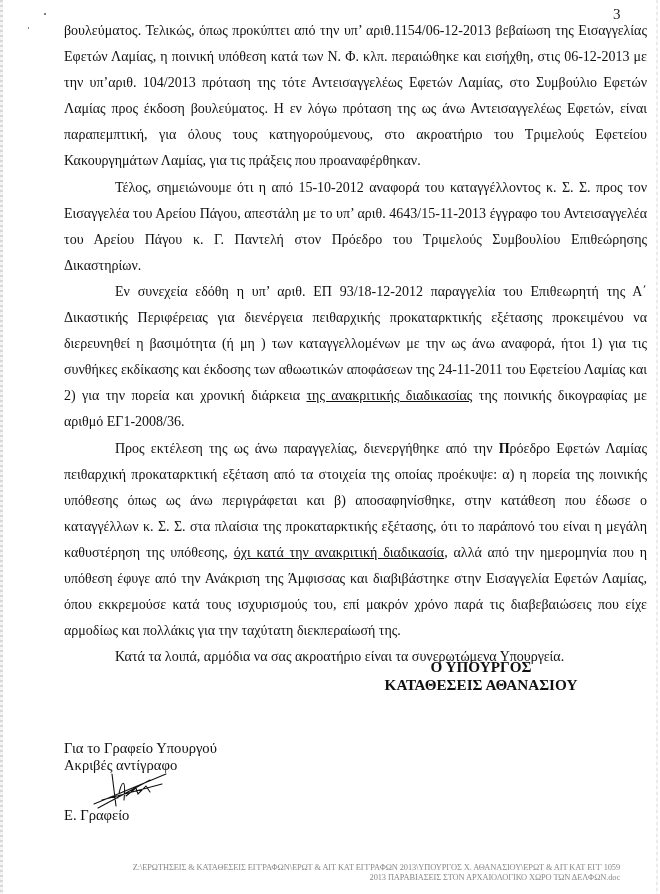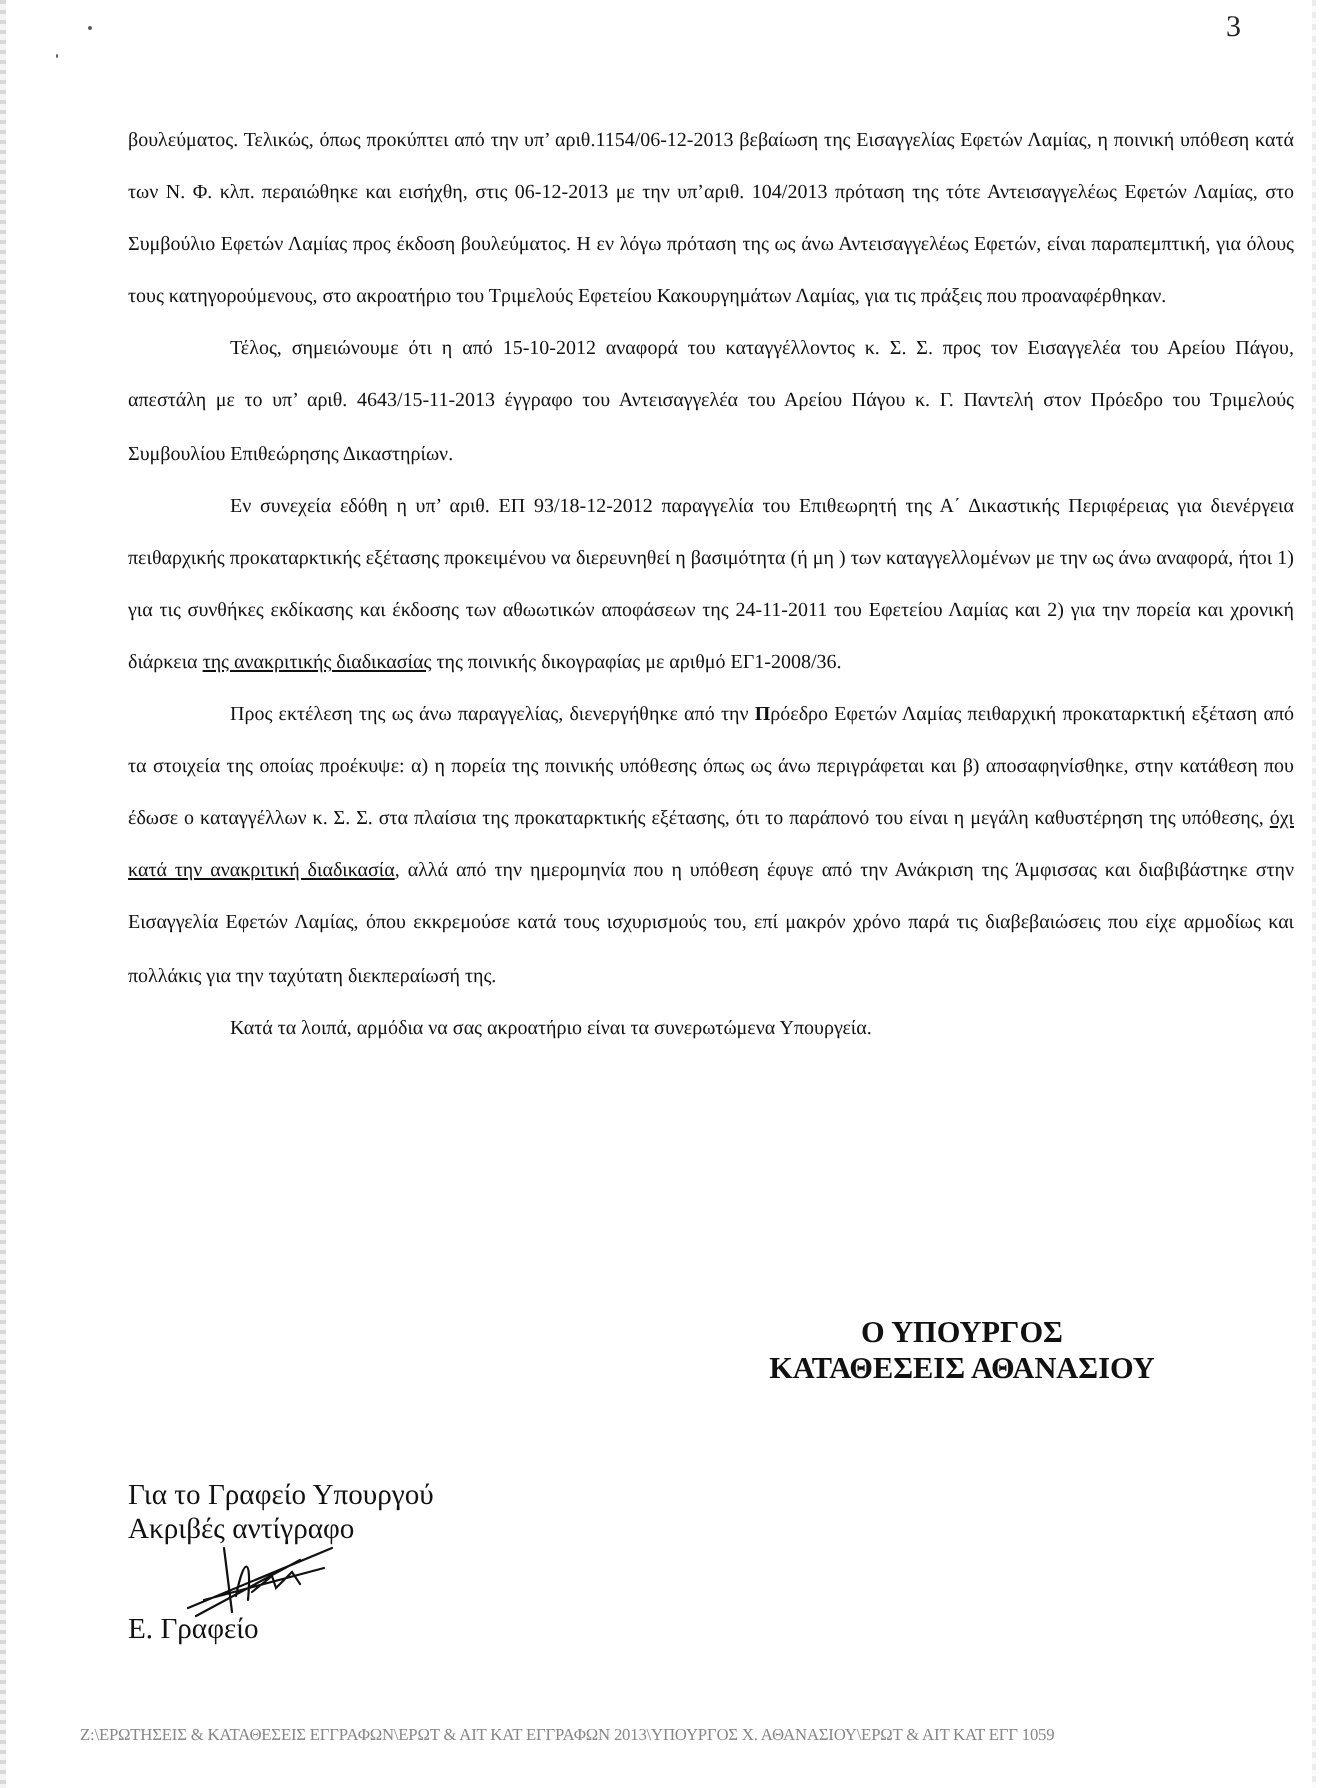--- a/index.html
+++ b/index.html
@@ -17,38 +17,38 @@
   .scan-edge-right {
     position:absolute; left:656px; top:0; width:2px; height:894px;
     background:repeating-linear-gradient(to bottom, #ececec 0 3px, #fafafa 3px 6px);
   }
   .speck { position:absolute; background:#555; border-radius:50%; }
   .page-number {
     position:absolute; left:613px; top:6px; font-size:15px; color:#222;
   }
   .body-text {
     position:absolute; left:64px; top:18px; width:583px;
-    font-size:10px; line-height:26.1px; text-align:justify;margin-top:40px;
+    font-size:14px; line-height:26.1px; text-align:justify;
   }
   .para { margin:0; }
   .para.indent { text-indent:51px; }
   .para .u { text-decoration:underline; }
   .para .b { font-weight:bold; }
   .signature-block {
     position:absolute; left:366px; top:658px; width:230px;
     text-align:center; font-weight:bold; font-size:15.2px; line-height:18px;
   }
   .copy-block {
     position:absolute; left:64px; top:740px; font-size:14.6px; line-height:17px;
   }
   .copy-block .name { margin-top:33px; }
   .scribble { position:absolute; left:92px; top:770px; width:80px; height:40px; }
   .footer {
     position:absolute; left:40px; top:863px; width:580px;
-    text-align:left; font-size:8.4px; line-height:10px; color:#888;
+    text-align:right; font-size:8.4px; line-height:10px; color:#888;
     letter-spacing:-0.1px;
   }
 </style>
 </head>
 <body>
 
 <div class="page">
   <div class="scan-edge-left"></div>
   <div class="scan-edge-right"></div>
 
@@ -75,14 +75,15 @@
     <div>Ακριβές αντίγραφο</div>
     <div class="name">Ε. Γραφείο</div>
   </div>
 
   <svg class="scribble" viewBox="0 0 80 40">
     <path d="M2 34 L74 4 M6 38 L58 10 M20 4 L24 36 M26 28 C 30 8, 34 8, 32 30 M34 26 L44 18 L46 24 L54 16 L58 22 M10 30 L70 14" fill="none" stroke="#111" stroke-width="1.1" stroke-linecap="round"></path>
   </svg>
 
   <div class="footer">
     <div>Ζ:\ΕΡΩΤΗΣΕΙΣ &amp; ΚΑΤΑΘΕΣΕΙΣ ΕΓΓΡΑΦΩΝ\ΕΡΩΤ &amp; ΑΙΤ ΚΑΤ ΕΓΓΡΑΦΩΝ 2013\ΥΠΟΥΡΓΟΣ Χ. ΑΘΑΝΑΣΙΟΥ\ΕΡΩΤ &amp; ΑΙΤ ΚΑΤ ΕΓΓ 1059</div>
+    <div>2013 ΠΑΡΑΒΙΑΣΕΙΣ ΣΤΟΝ ΑΡΧΑΙΟΛΟΓΙΚΟ ΧΩΡΟ ΤΩΝ ΔΕΛΦΩΝ.doc</div>
   </div>
 </div>
 
 </body></html>

